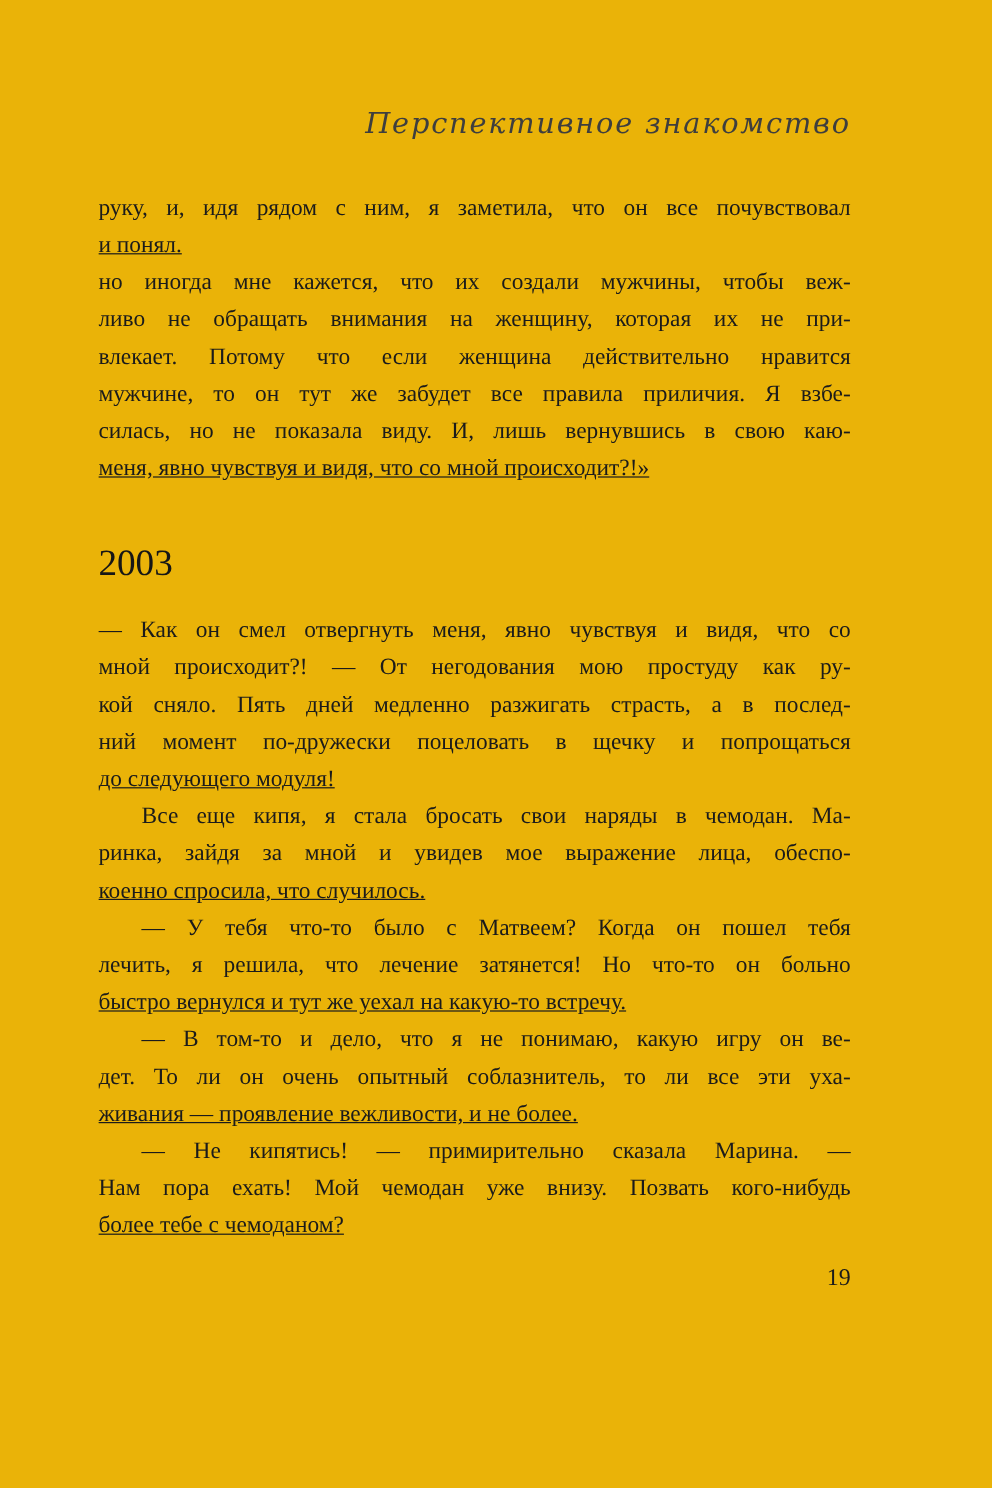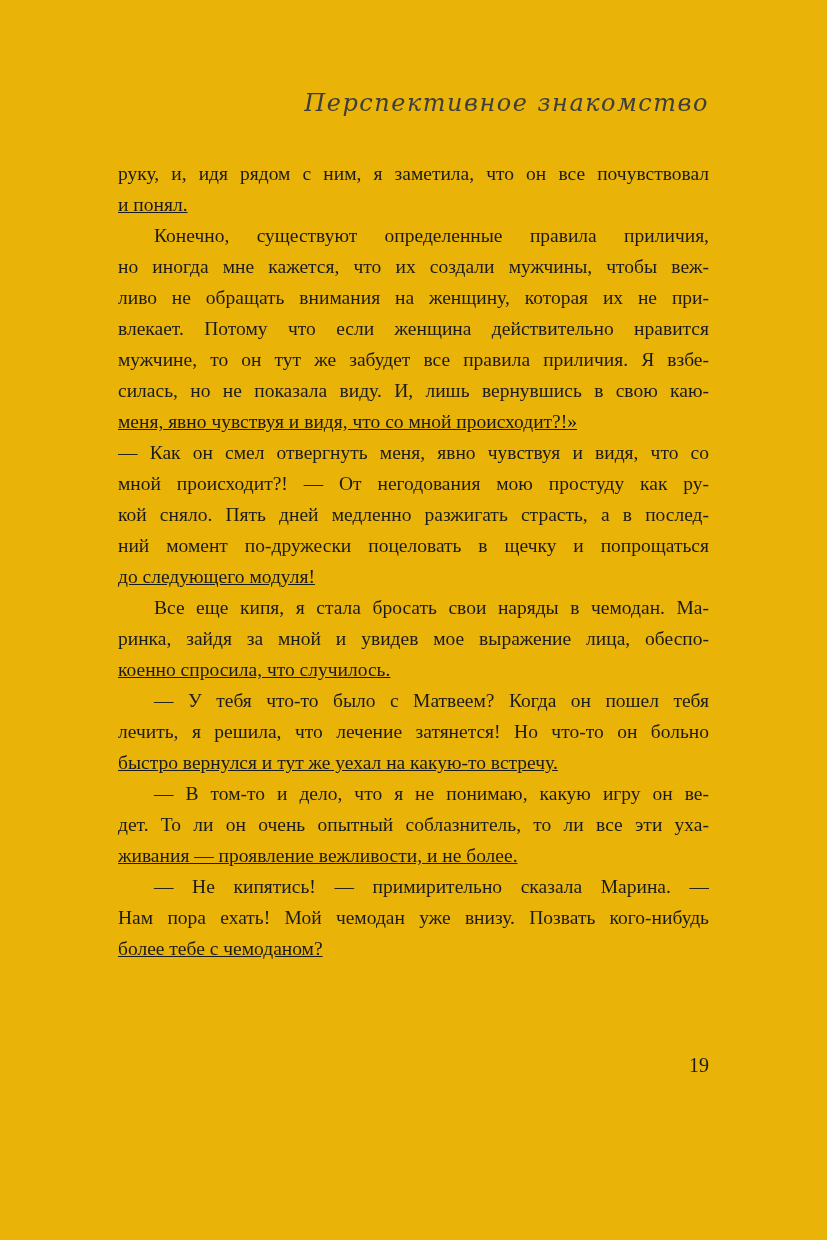--- a/index.html
+++ b/index.html
@@ -35,21 +35,20 @@
   .body-text {
     color: #1b1b1b;
     font-size: 19.5px;
   }
   .line {
     line-height: 31px;
     height: 31px;
     text-align: justify;
     text-align-last: justify;
     overflow: hidden;
-    margin-left: 36px;
   }
   .line.last {
     text-align-last: left;
     text-decoration: underline;
   }
   .line.indent {
     text-indent: 36px;
   }
   .section-heading {
     font-size: 31px;
@@ -71,27 +70,27 @@
 </style>
 </head>
 <body>
 
 <div class="page">
   <div class="column">
     <div class="running-head">Перспективное знакомство</div>
     <div class="body-text">
         <div class="line">руку, и, идя рядом с ним, я заметила, что он все почувствовал</div>
         <div class="line last">и понял.</div>
-        <div class="line indent">Конечно, существуют определенные правила приличия,</div>
         <div class="line">но иногда мне кажется, что их создали мужчины, чтобы веж-</div>
         <div class="line">ливо не обращать внимания на женщину, которая их не при-</div>
         <div class="line">влекает. Потому что если женщина действительно нравится</div>
         <div class="line">мужчине, то он тут же забудет все правила приличия. Я взбе-</div>
         <div class="line">силась, но не показала виду. И, лишь вернувшись в свою каю-</div>
         <div class="line last">меня, явно чувствуя и видя, что со мной происходит?!»</div>
+        <div class="section-heading">2003</div>
         <div class="line">— Как он смел отвергнуть меня, явно чувствуя и видя, что со</div>
         <div class="line">мной происходит?! — От негодования мою простуду как ру-</div>
         <div class="line">кой сняло. Пять дней медленно разжигать страсть, а в послед-</div>
         <div class="line">ний момент по-дружески поцеловать в щечку и попрощаться</div>
         <div class="line last">до следующего модуля!</div>
         <div class="line indent">Все еще кипя, я стала бросать свои наряды в чемодан. Ма-</div>
         <div class="line">ринка, зайдя за мной и увидев мое выражение лица, обеспо-</div>
         <div class="line last">коенно спросила, что случилось.</div>
         <div class="line indent">— У тебя что-то было с Матвеем? Когда он пошел тебя</div>
         <div class="line">лечить, я решила, что лечение затянется! Но что-то он больно</div>

